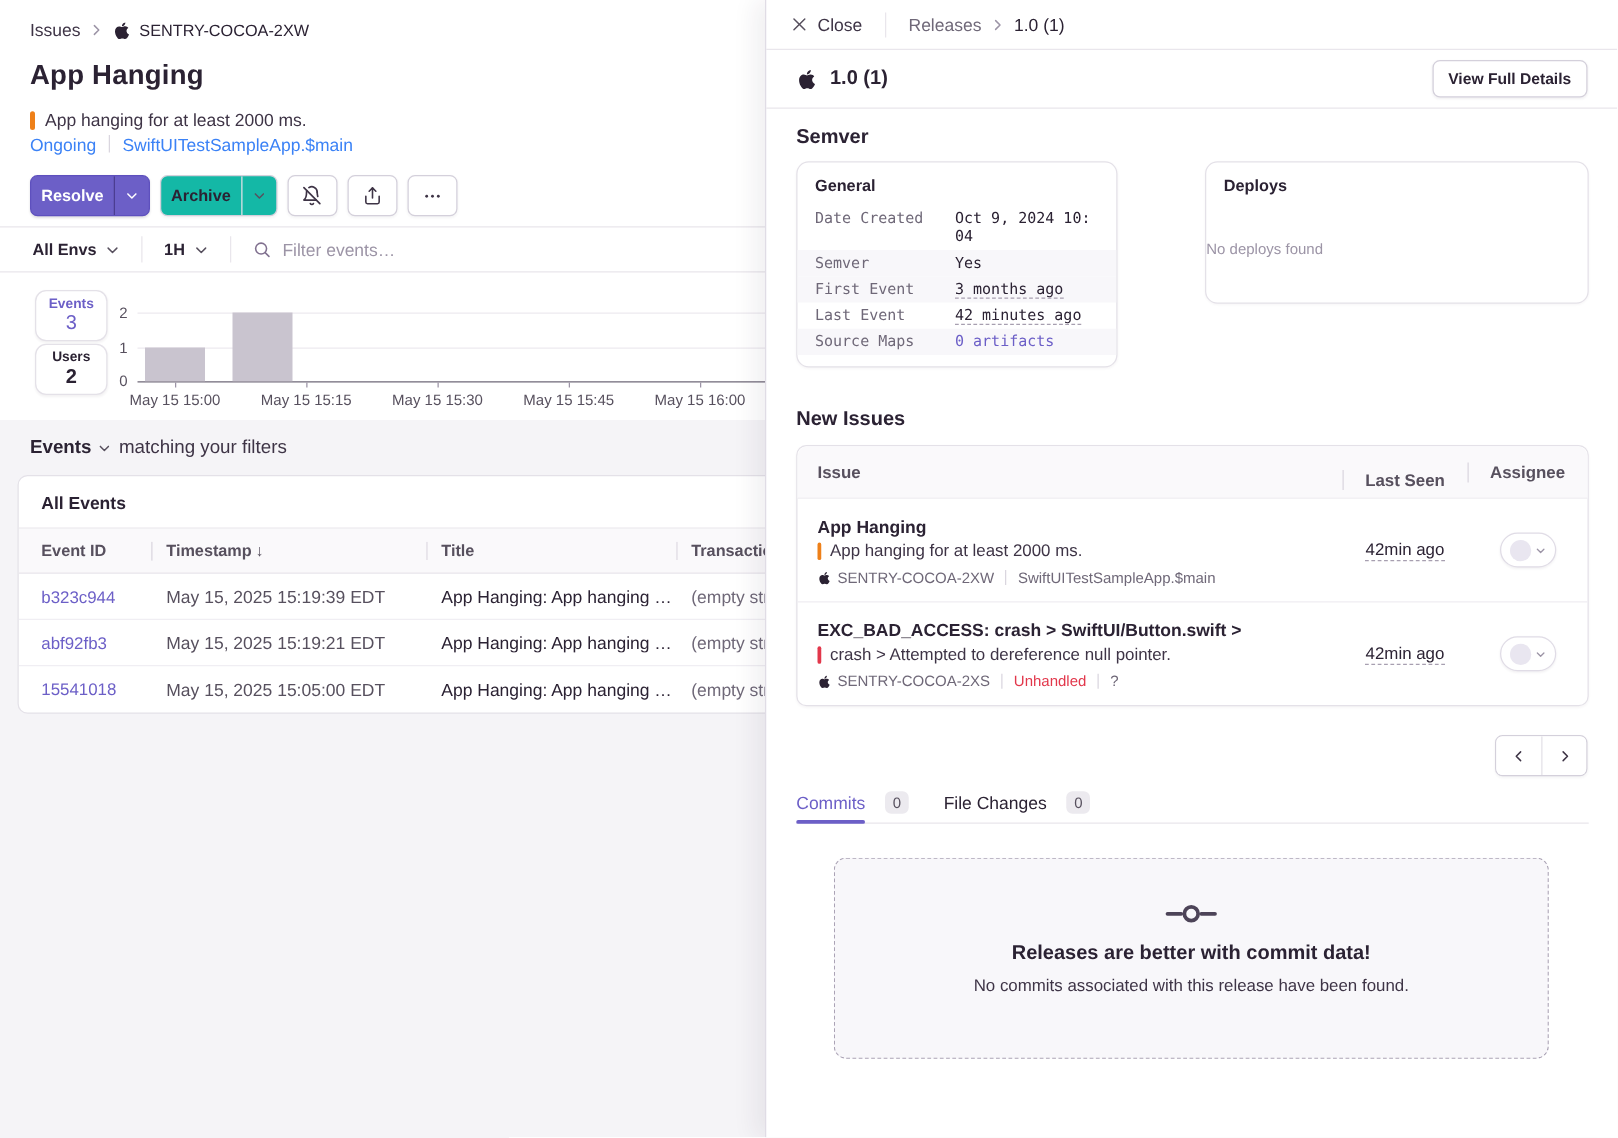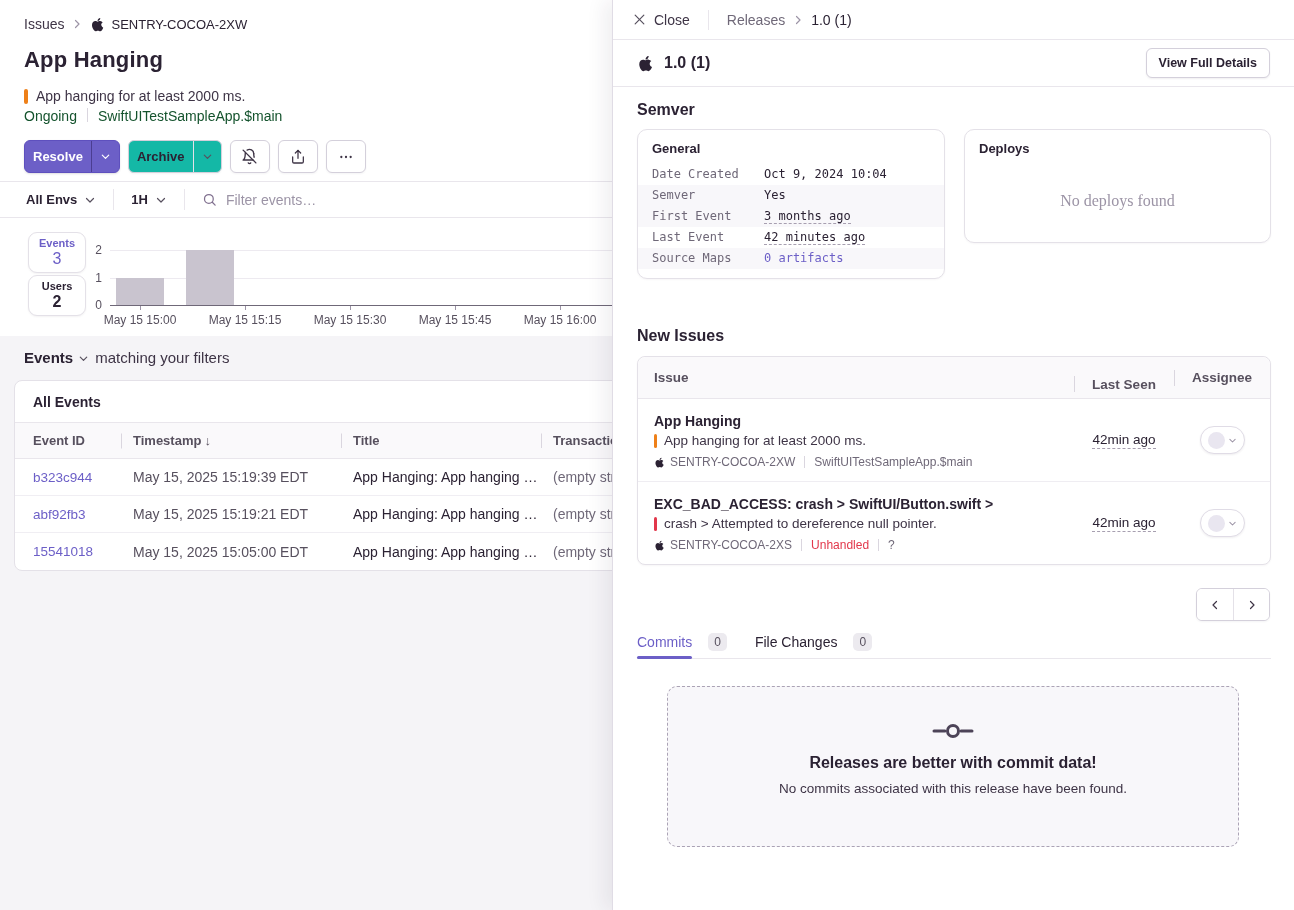--- a/index.html
+++ b/index.html
@@ -8,21 +8,21 @@
   .screen { position:relative; width:1294px; height:910px; overflow:hidden; background:#fff; }
 
   
   #left-panel { position:absolute; inset:0; }
   .breadcrumb { position:absolute; left:24px; top:16px; display:flex; align-items:center; font-size:14px; color:#3E3446; }
   .crumb-sep { margin:0 7px; color:#9C94A6; display:flex; }
   .project-badge { display:flex; align-items:center; gap:6px; font-size:13px; font-weight:500; color:#2B2233; }
   .issue-title { position:absolute; left:24px; top:47px; font-size:22px; font-weight:700; letter-spacing:.2px; }
   .issue-message { position:absolute; left:24px; top:88px; display:flex; align-items:center; gap:8px; font-size:14px; color:#3E3446; }
   .level-bar { width:4px; height:15px; border-radius:2px; flex:none; }
-  .issue-status { position:absolute; left:24px; top:108px; display:flex; font-size:14px; color:#14532d; }
+  .issue-status { position:absolute; left:24px; top:108px; display:flex; font-size:14px; color:#3b82f6; }
   .vdiv { width:1px; height:14px; background:#DAD6DF; margin:0 10px; }
 
   .actions { position:absolute; left:24px; top:140px; display:flex; gap:8px; height:33px; }
   .btn-split { display:flex; border-radius:6px; overflow:hidden; }
   .btn-split.primary { background:#6C5FC7; border:1px solid #5E50BE; color:#fff; box-shadow:0 1px 2px rgba(43,34,51,.15); }
   .btn-split.secondary { background:#14b8a6; border:1px solid #D4D0DB; color:#2B2233; box-shadow:0 1px 2px rgba(43,34,51,.05); }
   .btn-split .main { padding:0 8px; font-size:13px; font-weight:700; display:flex; align-items:center; }
   .btn-split .chev { width:28px; display:flex; align-items:center; justify-content:center; }
   .btn-split.primary .chev { border-left:1px solid rgba(35,20,80,.45); }
   .btn-split.secondary .chev { border-left:1px solid #E4E1E8; color:#57505E; }
@@ -77,32 +77,32 @@
   .close-btn { display:flex; align-items:center; gap:8px; color:#3E3446; font-weight:500; cursor:pointer; }
   .d-sep { width:1px; height:20px; background:#E9E6EC; margin:0 18px; }
   .d-crumbs { display:flex; align-items:center; color:#6F6878; }
   .d-crumbs .cur { color:#2B2233; }
   .d-title-row { height:47px; border-bottom:1px solid #E9E6EC; display:flex; align-items:center; padding:0 24px; }
   .d-title { font-size:16px; font-weight:700; margin-left:10px; }
   .vfd-btn { margin-left:auto; height:30px; padding:0 12px; border:1px solid #D4D0DB; border-radius:6px; background:#fff; font-family:inherit; font-size:12.5px; font-weight:700; color:#2B2233; box-shadow:0 1px 2px rgba(43,34,51,.07); display:flex; align-items:center; cursor:pointer; }
   .d-body { position:absolute; top:88px; left:0; right:0; bottom:0; }
   .sec-heading { position:absolute; left:24px; font-size:16px; font-weight:700; }
 
-  .general-card { position:absolute; left:24px; top:41px; width:308px; border:1px solid #E4E1E8; border-radius:10px; background:#fff; padding:11px 0 9px; box-shadow:0 1px 2px rgba(43,34,51,.04); }
+  .general-card { position:absolute; left:24px; top:41px; width:257px; border:1px solid #E4E1E8; border-radius:10px; background:#fff; padding:11px 0 9px; box-shadow:0 1px 2px rgba(43,34,51,.04); }
   .gc-title { padding:0 14px 8px; font-size:13px; font-weight:700; }
   .gc-row { display:flex; padding:3px 14px; font-family:"DejaVu Sans Mono", monospace; font-size:12px; line-height:15px; }
   .gc-row.alt { background:#F8F7FA; }
   .gc-label { width:112px; flex:none; color:#6F6878; }
   .gc-value { width:167px; color:#2B2233; word-break:break-all; }
   .gc-value .u { border-bottom:1px dashed #A79FB0; }
   .gc-value.link { color:#6C5FC7; }
 
   .deploys-card { position:absolute; left:351px; top:41px; width:307px; height:114px; border:1px solid #E4E1E8; border-radius:10px; background:#fff; padding:11px 14px; box-shadow:0 1px 2px rgba(43,34,51,.04); }
   .dc-title { font-size:13px; font-weight:700; }
-  .dc-empty { position:absolute; left:0; right:0; top:62px; text-align:center; font-size:16px; color:#9C94A6;font-family:Liberation Serif, serif; }
+  .dc-empty { position:absolute; left:0; right:0; top:62px; text-align:left; font-size:12px; color:#9C94A6; }
 
   .issues-card { position:absolute; left:24px; top:268px; width:634px; border:1px solid #E4E1E8; border-radius:8px; background:#fff; box-shadow:0 1px 2px rgba(43,34,51,.04); }
   .i-head { display:flex; align-items:center; height:42px; background:#FAF9FB; border-bottom:1px solid #E9E6EC; border-radius:8px 8px 0 0; font-size:13.5px; font-weight:700; color:#57505E; }
   .i-col-issue { flex:1; padding-left:16px; }
   .i-col-last { width:100px; text-align:center; position:relative;margin-top:13px; }
   .i-col-assign { width:96px; text-align:center; position:relative; }
   .i-col-last::before, .i-col-assign::before { content:""; position:absolute; left:0; top:50%; transform:translateY(-50%); width:1px; height:16px; background:#DAD6DF; }
   .i-row { display:flex; border-bottom:1px solid #EFEDF2; }
   .i-row:last-child { border-bottom:none; }
   .cell-main { flex:1; padding:13px 8px 12px 16px; min-width:0; }

